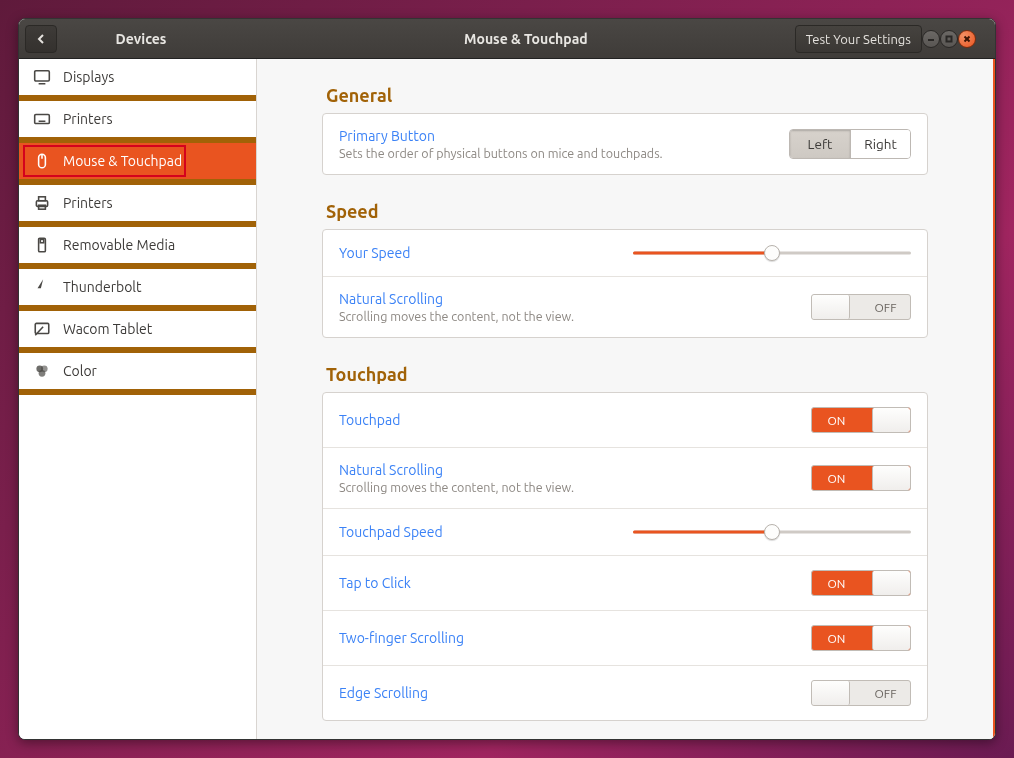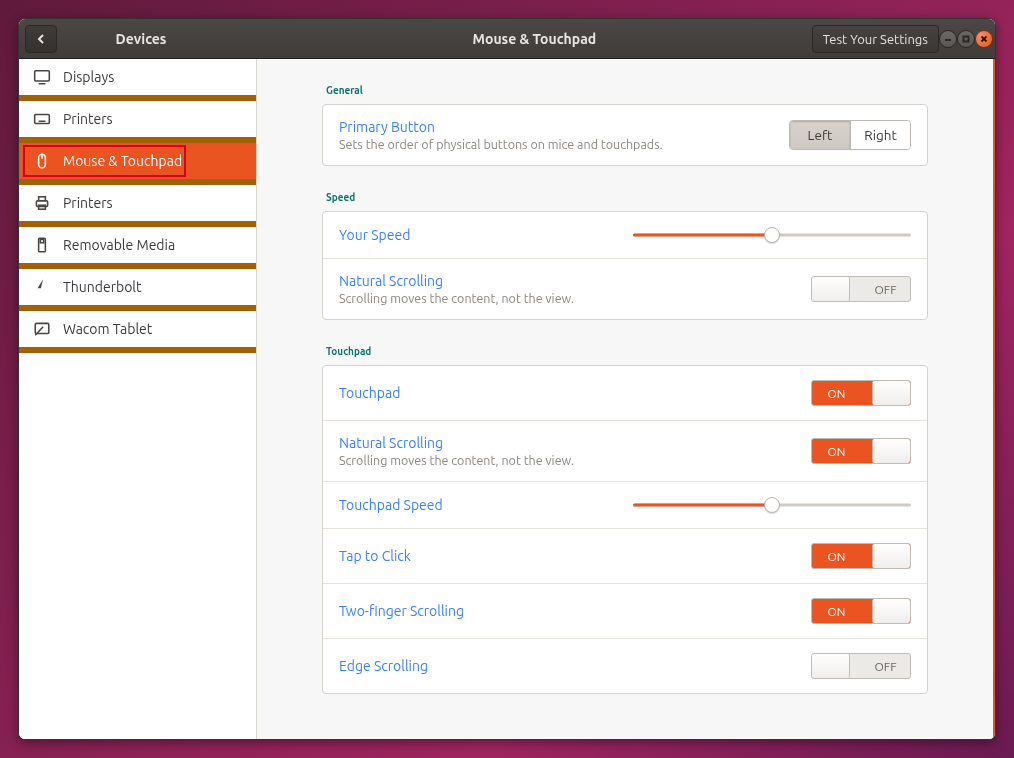--- a/index.html
+++ b/index.html
@@ -22,21 +22,21 @@
   }
   .tb-left { display:flex; align-items:center; width:238px; }
   .tb-back {
     width: 32px; height: 28px; margin-left: 6px; border:1px solid #2b2926;
     background: linear-gradient(#3e3b38,#34312e); border-radius:4px;
     display:flex; align-items:center; justify-content:center; cursor:pointer;
   }
   .tb-back svg { width:10px; height:10px; stroke:#e5e2de; stroke-width:2; fill:none;}
   .tb-left-title { flex:1; text-align:center; font-weight:bold; color:#e8e6e2; padding-right:32px;}
   .tb-center { flex:1; text-align:center; font-weight:bold; color:#e8e6e2; }
-  .tb-right { display:flex; align-items:center; padding-right:2px;}
+  .tb-right { display:flex; align-items:center; padding-right:19px;}
   .tb-button {
     height:28px; padding:0 10px; border:1px solid #2b2926;
     background: linear-gradient(#46433f,#3a3734); border-radius:4px;
     display:flex; align-items:center; justify-content:center; cursor:pointer;
     color:#e5e2de; font-size:13px;
   }
   .win-ctrl { width:18px; height:18px; border-radius:50%; cursor:pointer; display:flex;align-items:center;justify-content:center;}
   .win-min { background: linear-gradient(#6b6865,#595653); border:1px solid #2a2826;}
   .win-max { background: linear-gradient(#6b6865,#595653); border:1px solid #2a2826;}
   .win-close { background: radial-gradient(circle at 30% 30%, #f39064, #e95420); border:1px solid #7a2d0f;}
@@ -57,21 +57,21 @@
   .side-item.active .icon { color:#fff; }
   .side-item.highlighted { position:relative; }
   .side-item.highlighted::after{
     content:""; position:absolute; inset:2px 70px 2px 4px; border:2px solid #d4021d; pointer-events:none;
   }
   
   .content {
     flex:1; overflow-y:auto; padding:20px 65px 30px 65px; background:#f7f7f7;
     border-right:2px solid #e95420;
   }
-  .section-title { font-size:10px; font-weight:bold; color:#0f766e; margin:6px 0 8px 4px;}
+  .section-title { font-size:18px; font-weight:bold; color:#a16207; margin:6px 0 8px 4px;}
   .panel {
     background:#fff; border:1px solid #d6d2ce; border-radius:4px; margin-bottom:26px;
   }
   .row {
     display:flex; align-items:center; padding:14px 16px; border-top:1px solid #e6e3df; gap:16px;
   }
   .row:first-child{ border-top:none;}
   .row-text { flex:1; }
   .row-title { font-size:14px; color:#3b82f6;}
   .row-sub { font-size:12.5px; color:#8d8883; margin-top:2px;}
@@ -210,20 +210,30 @@
         </div>
         <div class="side-item">
           <span class="icon">
             <svg viewBox="0 0 16 16" fill="none" stroke="currentColor" stroke-width="1.4">
               <rect x="2" y="3" width="12" height="9" rx="1"></rect>
               <line x1="2" y1="13.5" x2="9" y2="6"></line>
             </svg>
           </span>
           <span>Wacom Tablet</span>
         </div>
+        <div class="side-item">
+          <span class="icon">
+            <svg viewBox="0 0 16 16" fill="currentColor">
+              <circle cx="6" cy="6" r="3" opacity="0.8"></circle>
+              <circle cx="10" cy="6" r="3" opacity="0.6"></circle>
+              <circle cx="8" cy="10" r="3" opacity="0.7"></circle>
+            </svg>
+          </span>
+          <span>Color</span>
+        </div>
       </div>
 
     <div class="content">
 
       <div class="section-title">General</div>
       <div class="panel">
         <div class="row">
           <div class="row-text">
             <div class="row-title">Primary Button</div>
             <div class="row-sub">Sets the order of physical buttons on mice and touchpads.</div>

